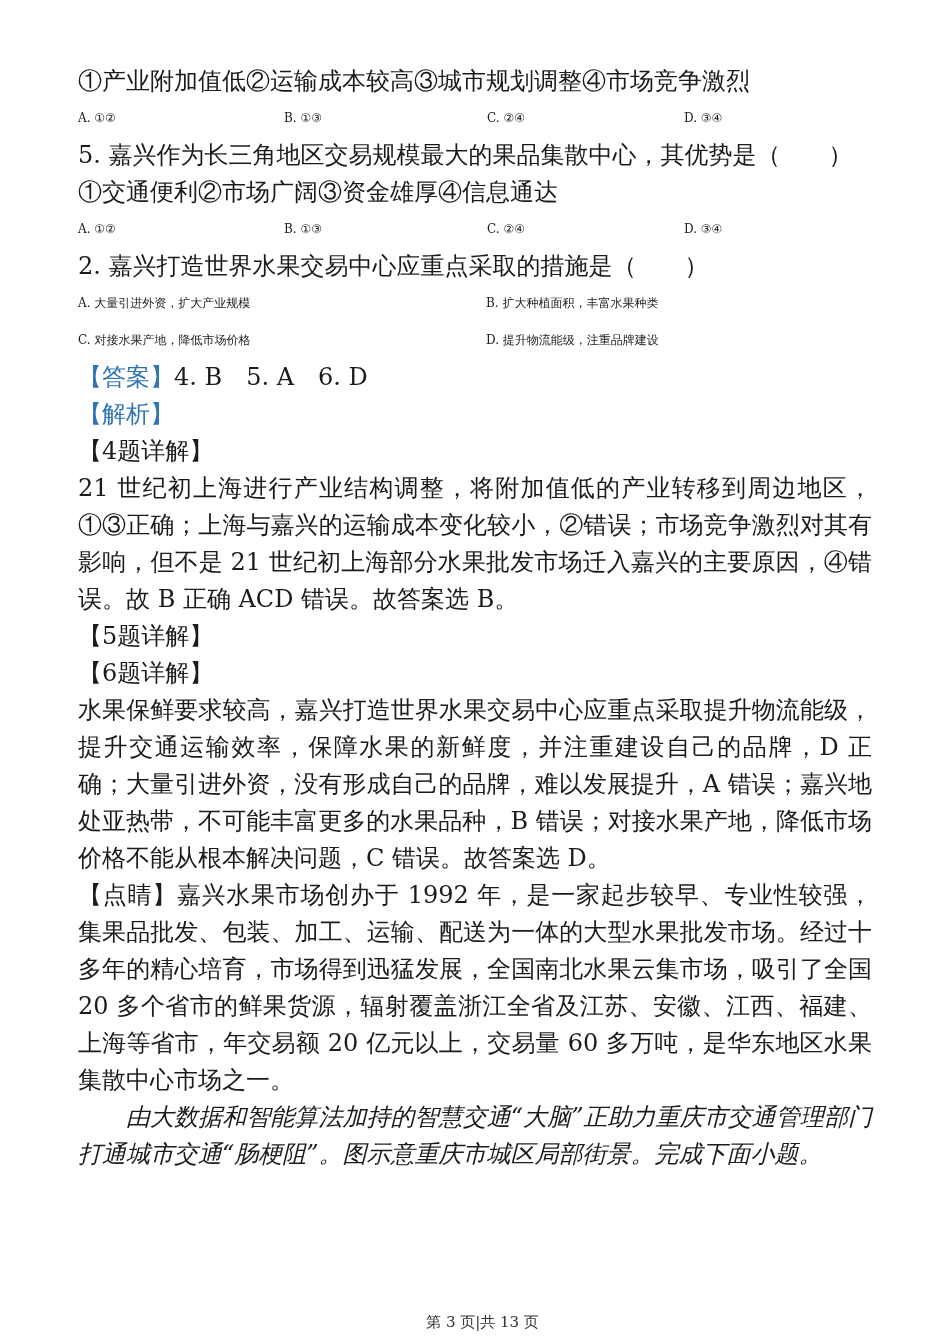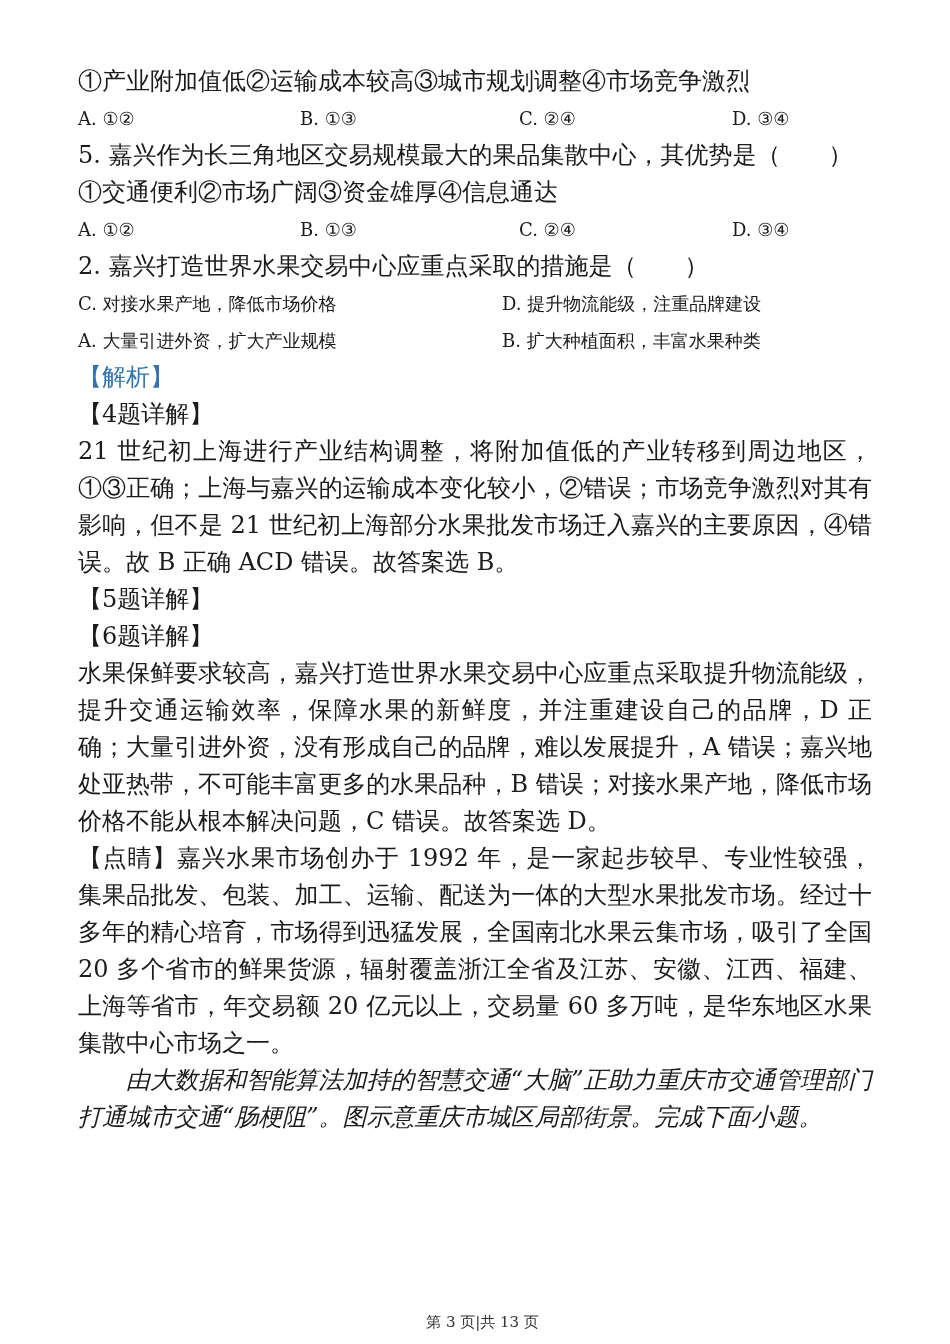--- a/index.html
+++ b/index.html
@@ -9,21 +9,21 @@
     height: 1344px;
     background: #ffffff;
     box-sizing: border-box;
     padding: 63px 78px 0 78px;
     font-family: "DejaVu Serif", "Liberation Serif", serif;
     color: #1b1b1b;
     overflow: hidden;
   }
   .line  { font-size: 24px; line-height: 37px; white-space: nowrap; }
   .para  { font-size: 24px; line-height: 37px; text-align: justify; }
-  .choices { display: grid; font-size: 18px; line-height: 37px; gap: 16px; }
+  .choices { display: grid; font-size: 12px; line-height: 37px; }
   .choices-4 { grid-template-columns: 206px 203px 197px 1fr; }
   .choices-2 { grid-template-columns: 408px 1fr; }
   .tag-blue { color: var(--tag-blue, #2E74B5); }
   .kai { font-style: italic; }
   .indent2 { text-indent: 2em; }
   .footer {
     position: absolute;
     left: 0; right: 0; bottom: 12px;
     text-align: center;
     font-size: 15px;
@@ -52,29 +52,32 @@
   <div class="choices choices-4">
     <span>A. ①②</span>
     <span>B. ①③</span>
     <span>C. ②④</span>
     <span>D. ③④</span>
   </div>
 
   <div class="line">2. 嘉兴打造世界水果交易中心应重点采取的措施是（　　）</div>
 
   <div class="choices choices-2">
+    <span>A. 大量引进外资，扩大产业规模</span>
+    <span>B. 扩大种植面积，丰富水果种类</span>
+  </div>
+
+  <div class="choices choices-2">
     <span>C. 对接水果产地，降低市场价格</span>
     <span>D. 提升物流能级，注重品牌建设</span>
   </div>
 
-  <div class="choices choices-2">
-    <span>A. 大量引进外资，扩大产业规模</span>
-    <span>B. 扩大种植面积，丰富水果种类</span>
+  <div class="line">
+    <span class="tag-blue">【答案】</span><span>4. B　5. A　6. D</span>
   </div>
-
 
   <div class="line">
     <span class="tag-blue">【解析】</span>
   </div>
 
   <div class="line">【4题详解】</div>
   <div class="para">21 世纪初上海进行产业结构调整，将附加值低的产业转移到周边地区，①③正确；上海与嘉兴的运输成本变化较小，②错误；市场竞争激烈对其有影响，但不是 21 世纪初上海部分水果批发市场迁入嘉兴的主要原因，④错误。故 B 正确 ACD 错误。故答案选 B。</div>
 
   <div class="line">【5题详解】</div>
 

